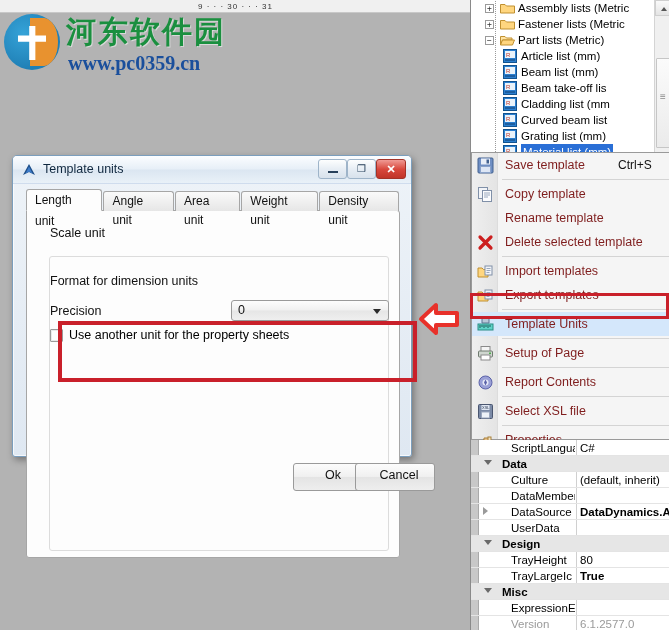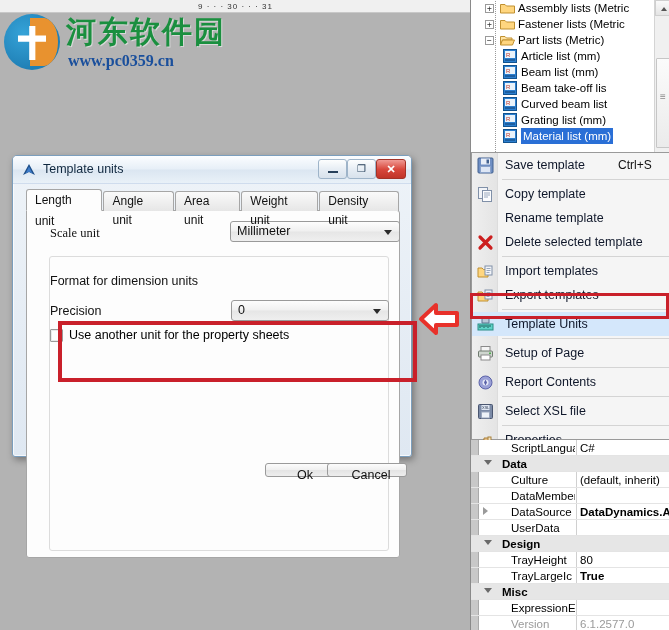--- a/index.html
+++ b/index.html
@@ -37,21 +37,21 @@
   #wm-logo:after {
     content:""; position:absolute; left:14px; top:12px; width:28px; height:34px;
     background:#fff; clip-path:polygon(40% 0,62% 0,62% 28%,100% 28%,100% 46%,62% 46%,62% 100%,40% 100%,40% 46%,0 46%,0 28%,40% 28%);
   }
   #wm-cn {
     position:absolute; left:62px; top:4px; font-size:30px; font-weight:bold;
     color:#1a8f3f; font-family:"DejaVu Sans", sans-serif; letter-spacing:2px;
     text-shadow:1px 1px 0 rgba(255,255,255,.5);
   }
   #wm-url {
-    position:absolute; left:64px; top:44px; font-size:16px; font-weight:bold;
+    position:absolute; left:64px; top:44px; font-size:20px; font-weight:bold;
     color:#1a4f9c; font-family:"Liberation Serif", serif; letter-spacing:0px;
   }
 
   
   #dialog {
     position:absolute; left:12px; top:155px; width:400px; height:302px;
     background:linear-gradient(#eef3f8,#dfe8f2);
     border:1px solid #7b9ebd; border-radius:5px 5px 3px 3px;
     box-shadow:0 0 0 1px rgba(255,255,255,.7) inset, 2px 3px 7px rgba(0,0,0,.35);
   }
@@ -110,45 +110,45 @@
     position:absolute; height:21px;
     background:linear-gradient(#fdfdfd,#f0f0f0 48%,#e6e6e6 52%,#efefef);
     border:1px solid #9a9a9a; border-radius:3px;
   }
   .combo .val { position:absolute; left:6px; top:2px; font-size:12.5px; color:#111; }
   .combo .arrow {
     position:absolute; right:7px; top:8px; width:0; height:0;
     border-left:4px solid transparent; border-right:4px solid transparent;
     border-top:5px solid #2b2b2b;
   }
-  #scale-label { left:23px; top:15px;font-family:Liberation Serif, serif; }
+  #scale-label { left:23px; top:15px; }
   #scale-combo { left:203px; top:10px; width:170px; }
 
   #group-box {
     position:absolute; left:22px; top:45px; width:340px; height:295px;
     border:1px solid #dcdcdc; border-radius:3px; background:#fdfdfd;
   }
   #fmt-label { left:23px; top:63px; }
   #fmt-combo { left:204px; top:59px; width:158px; }
   #prec-label { left:23px; top:93px; }
   #prec-combo { left:204px; top:89px; width:158px; }
 
   #chk-row { position:absolute; left:23px; top:117px; display:flex; align-items:center; }
   #chk-box {
     width:13px; height:13px; background:#fdfdfd;
     border:1px solid #9a9a9a; border-radius:1px; margin-right:6px;
     box-shadow:0 0 0 1px #e9e9e9 inset;
   }
   #chk-label { font-size:12.5px; }
 
   .dlgbtn {
-    position:absolute; top:252px; width:80px; height:14px;
+    position:absolute; top:252px; width:80px; height:28px;
     background:linear-gradient(#fcfcfc,#f0f0f0 48%,#e4e4e4 52%,#eeeeee);
     border:1px solid #9a9a9a; border-radius:3px;
-    font-size:12.5px; color:#111; text-align:center; line-height:22px;
+    font-size:12.5px; color:#111; text-align:center; line-height:22px;margin-left:28px;
   }
   #btn-ok { left:238px; }
   #btn-cancel { left:300px;padding-left:8px; }
 
   
   #red-box {
     position:absolute; left:31px; top:110px; width:359px; height:61px;
     border:4px solid #c9202a; z-index:5; pointer-events:none;
   }
 
@@ -209,21 +209,21 @@
     background:#f5f5f5; border:1px solid #9a9a9a;
   }
   #ctx-gutter {
     position:absolute; left:0; top:0; width:26px; height:100%;
     background:linear-gradient(to right,#efefef,#e4e4e4);
     border-right:1px solid #dcdcdc;
   }
   .mi { position:relative; height:24px; line-height:24px; }
   .mi.sel { background:#d4e7fb; }
   .mi .mi-icon { position:absolute; left:5px; top:4px; width:17px; height:17px; }
-  .mi .mi-label { position:absolute; left:33px; font-size:12.5px; color:#0f172a; }
+  .mi .mi-label { position:absolute; left:33px; font-size:12.5px; color:#7f1d1d; }
   .mi .mi-accel { position:absolute; left:146px; font-size:12px; color:#111; }
   .msep { height:1px; margin:2px 0 2px 30px; background:#d4d4d4; }
   #ctx-red-box {
     position:absolute; left:-2px; top:140px; width:199px; height:26px;
     border:3px solid #c9202a; z-index:6; pointer-events:none;
   }
 
   
   #propgrid {
     position:absolute; left:0; top:440px; width:199px; height:190px;
@@ -293,24 +293,20 @@
   <div id="tabstrip">
     <div class="tab active">Length unit</div>
     <div class="tab">Angle unit</div>
     <div class="tab">Area unit</div>
     <div class="tab">Weight unit</div>
     <div class="tab">Density unit</div>
   </div>
 
   <div id="tabpage">
     <div class="lbl" id="scale-label">Scale unit</div>
-    <div class="combo" id="scale-combo">
-      <span class="val">Millimeter</span>
-      <span class="arrow"></span>
-    </div>
 
     <div id="group-box"></div>
 
     <div class="lbl" id="fmt-label">Format for dimension units</div>
 
     <div class="lbl" id="prec-label">Precision</div>
     <div class="combo" id="prec-combo">
       <span class="val">0</span>
       <span class="arrow"></span>
     </div>
@@ -398,20 +394,31 @@
         <svg width="14" height="14" viewBox="0 0 14 14">
             <rect x="0.5" y="0.5" width="13" height="13" fill="#2b7fd0" stroke="#12538f"></rect>
             <rect x="2" y="2" width="10" height="7" fill="#e9f3fb"></rect>
             <text x="3" y="8" font-size="6" fill="#c0392b" font-family="sans-serif">R</text>
             <rect x="2" y="10" width="10" height="2" fill="#1e5fa0"></rect>
           </svg>
       </span>
       <span class="tlabel" style="left:50px">Beam take-off lis</span>
     </div>
 
+    <div class="tnode">
+      <span class="rpt" style="left:32px">
+        <svg width="14" height="14" viewBox="0 0 14 14">
+            <rect x="0.5" y="0.5" width="13" height="13" fill="#2b7fd0" stroke="#12538f"></rect>
+            <rect x="2" y="2" width="10" height="7" fill="#e9f3fb"></rect>
+            <text x="3" y="8" font-size="6" fill="#c0392b" font-family="sans-serif">R</text>
+            <rect x="2" y="10" width="10" height="2" fill="#1e5fa0"></rect>
+          </svg>
+      </span>
+      <span class="tlabel" style="left:50px">Cladding list (mm</span>
+    </div>
 
     <div class="tnode">
       <span class="rpt" style="left:32px">
         <svg width="14" height="14" viewBox="0 0 14 14">
             <rect x="0.5" y="0.5" width="13" height="13" fill="#2b7fd0" stroke="#12538f"></rect>
             <rect x="2" y="2" width="10" height="7" fill="#e9f3fb"></rect>
             <text x="3" y="8" font-size="6" fill="#c0392b" font-family="sans-serif">R</text>
             <rect x="2" y="10" width="10" height="2" fill="#1e5fa0"></rect>
           </svg>
       </span>

